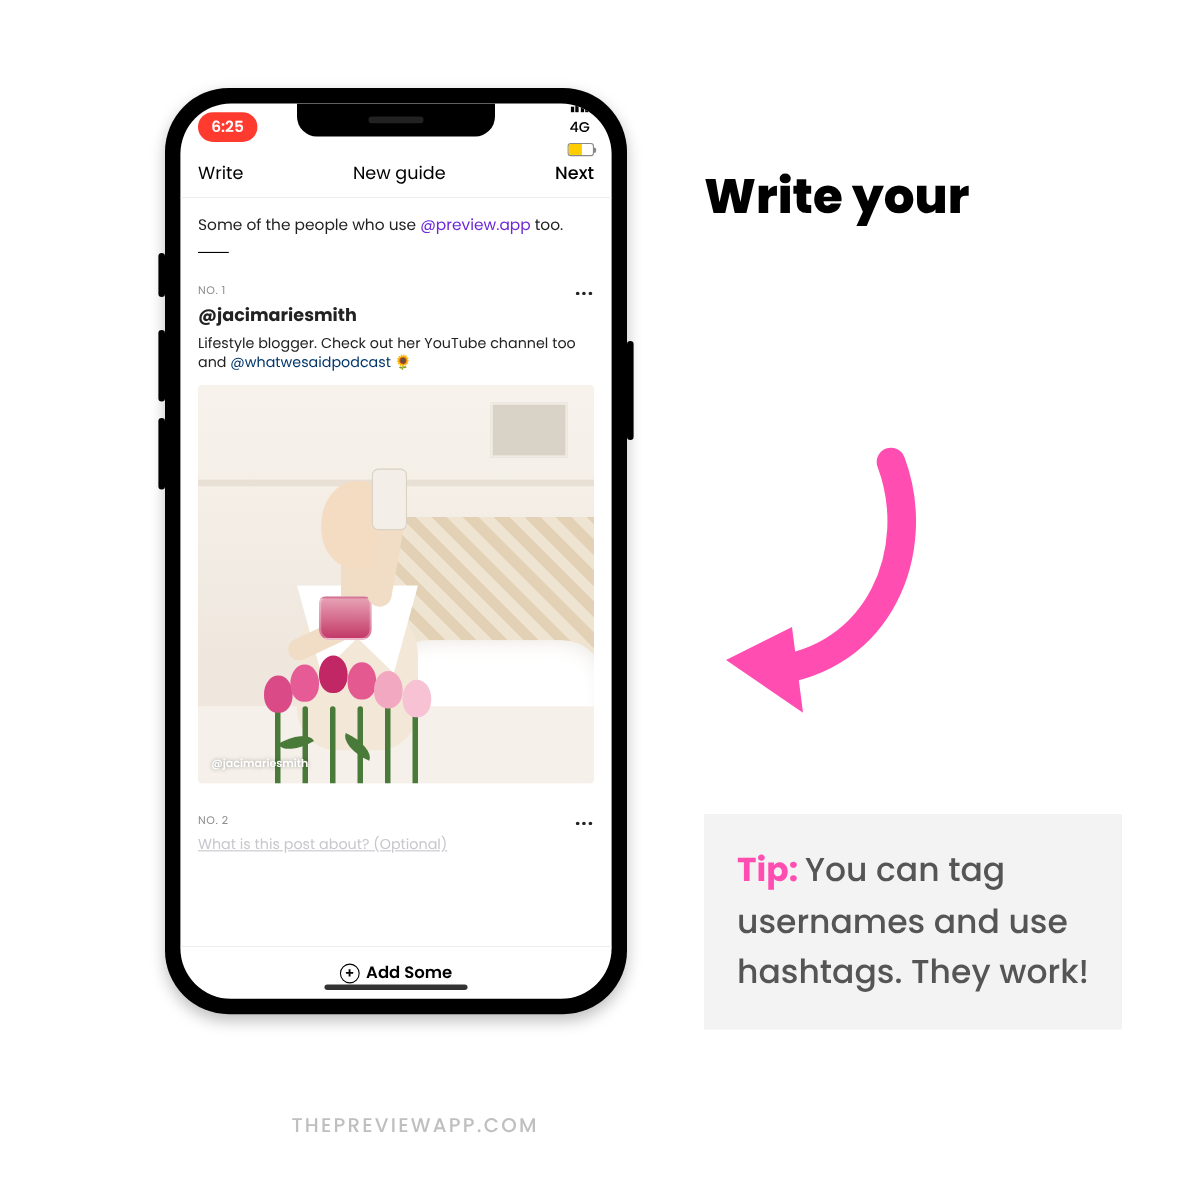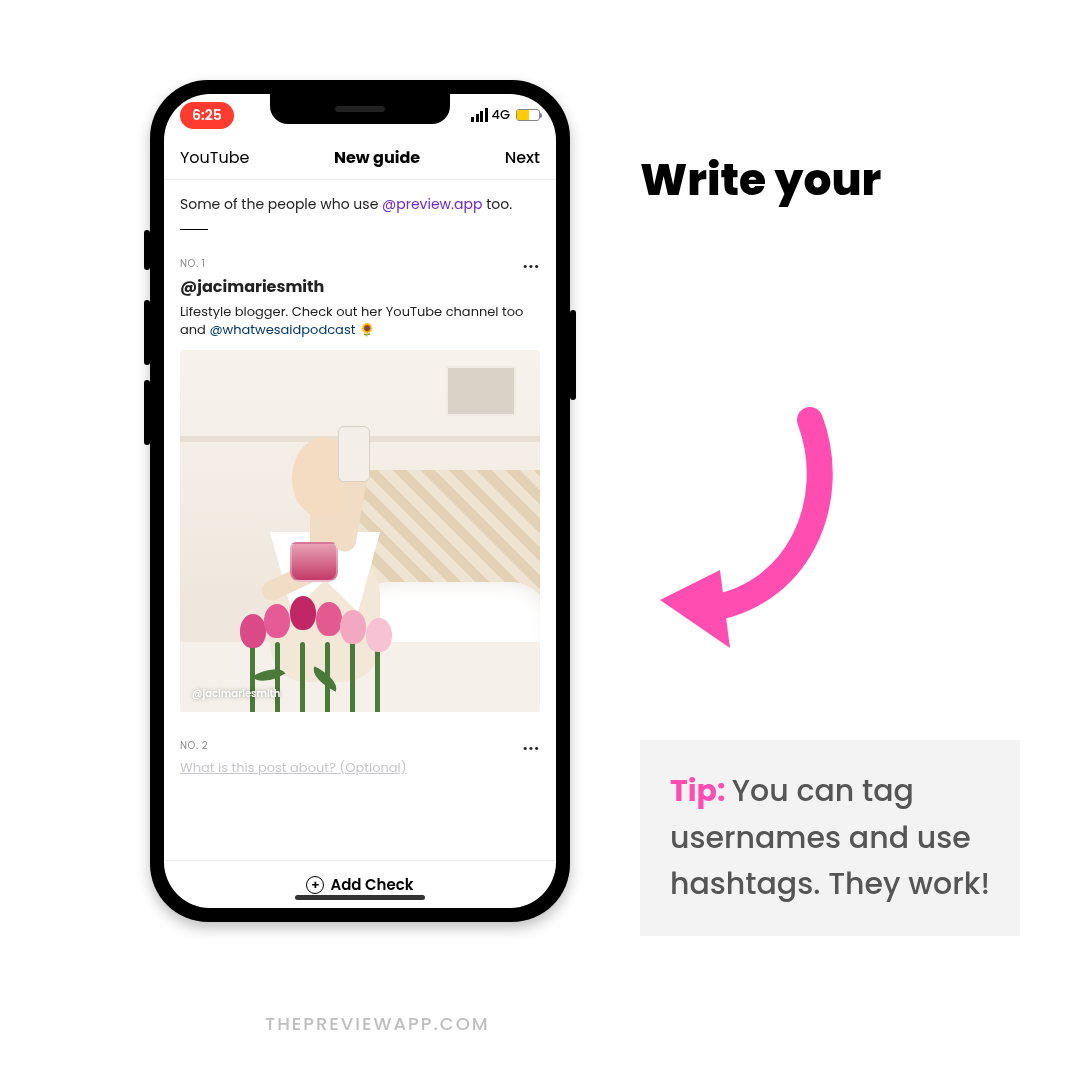--- a/index.html
+++ b/index.html
@@ -42,35 +42,35 @@
   .speaker { width:50px; height:6px; background:#222; border-radius:3px; }
 
   
   .status {
     height:42px; display:flex; align-items:center; justify-content:space-between;
     padding:0 16px; font-size:14px; font-weight:600;
   }
   .time-pill {
     background:#ff3b30; color:#fff; padding:3px 12px; border-radius:14px; font-size:14px;
   }
-  .status-right { display:flex; align-items:center; gap:4px; font-size:13px; font-weight:500;}
+  .status-right { display:flex; align-items:center; gap:4px; font-size:13px; font-weight:500;flex-direction:column;}
   .bars { display:flex; align-items:flex-end; gap:1.5px; }
   .bars span { width:3px; background:#000; display:block; }
   .bars span:nth-child(1){height:5px;} .bars span:nth-child(2){height:8px;}
   .bars span:nth-child(3){height:11px;} .bars span:nth-child(4){height:14px;}
   .battery { width:24px; height:12px; border:1px solid #888; border-radius:3px; position:relative; margin-left:2px;}
   .battery::after { content:""; position:absolute; right:-3px; top:3px; width:2px; height:5px; background:#888; border-radius:0 2px 2px 0;}
   .battery i { display:block; width:55%; height:100%; background:#ffcc00; border-radius:2px 0 0 2px;}
 
   
   .nav {
     height:44px; display:flex; align-items:center; justify-content:space-between;
     padding:0 16px; border-bottom:1px solid #eee; font-size:16px;
   }
-  .nav .title { font-weight:700; }
+  .nav .title { font-weight:400; }
   .nav .cancel { color:#000; }
   .nav .next { color:#000000; font-weight:500; }
 
   .content { flex:1; overflow:hidden; padding:14px 16px 0; font-size:14px; color:#222; }
   .intro .mention { color:#6d28d9; }
   .intro-div { width:28px; border-bottom:1.5px solid #000; margin-top:14px; }
 
   .section { margin-top:26px; position:relative; }
   .no-label { font-size:10px; color:#8e8e8e; letter-spacing:.5px; }
   .handle { font-size:16px; font-weight:700; margin-top:2px; }
@@ -173,21 +173,21 @@
             <span></span>
           </span>
         <span>4G</span>
         <span class="battery">
             <i></i>
           </span>
       </span>
     </div>
 
     <div class="nav">
-      <span class="cancel">YouTube</span>
+      <span class="cancel">Write</span>
       <span class="title">New guide</span>
       <span class="next">Next</span>
     </div>
 
     <div class="content">
       <div class="intro">
         <span>Some of the people who use </span><span class="mention">@preview.app</span><span> too.</span>
         <div class="intro-div"></div>
       </div>
 
@@ -239,21 +239,21 @@
 
       <div class="section section2">
         <span class="more">···</span>
         <div class="no-label">NO. 2</div>
         <div class="placeholder">What is this post about? (Optional)</div>
       </div>
     </div>
 
     <div class="bottom-bar">
       <span class="plus-circ">+</span>
-      <span>Add Check</span>
+      <span>Add Some</span>
     </div>
 
     <div class="home-ind"></div>
   </div>
 </div>
 
 <div class="headline">
   <div>Write your</div>
 </div>
 

